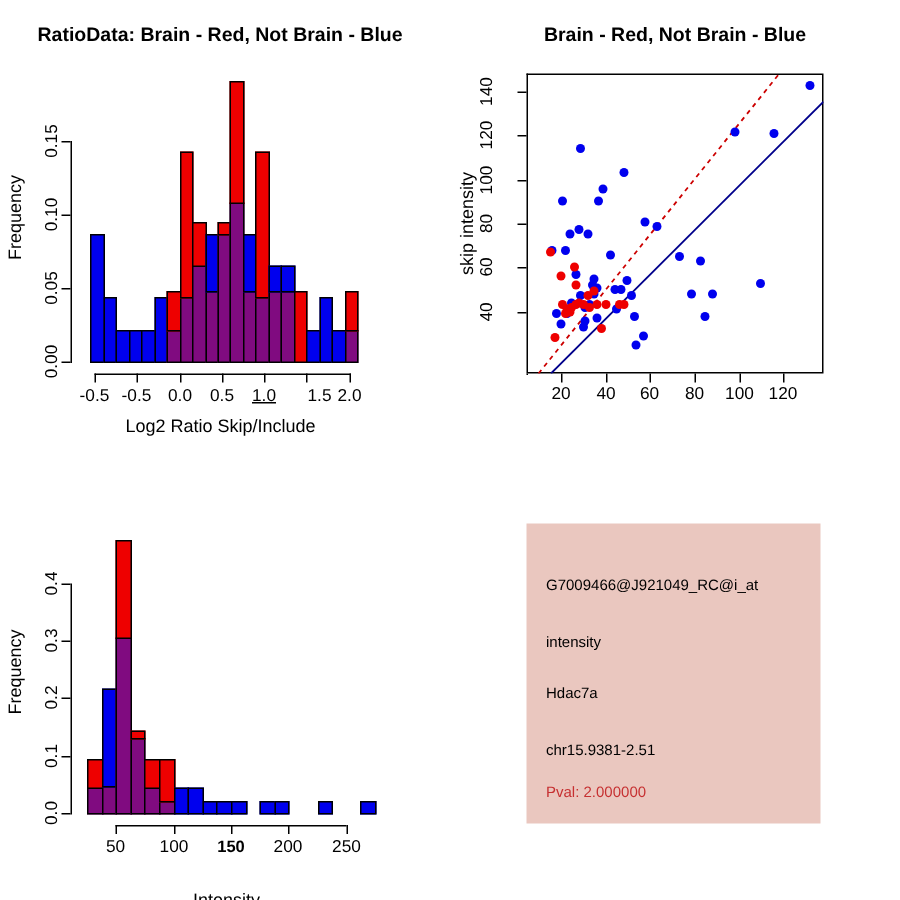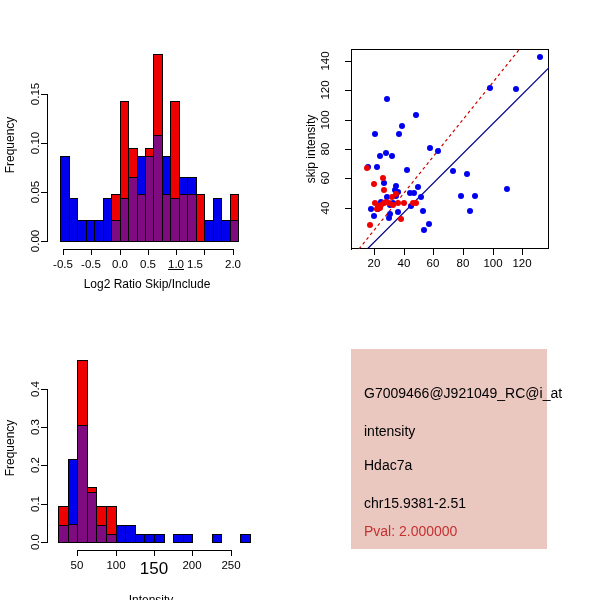--- a/index.html
+++ b/index.html
@@ -16,48 +16,49 @@
   #t1{left:25px;top:15px;width:240px;}
   #xl1{left:47px;top:277px;width:200px;}
   #yl1{left:-50px;top:138px;width:120px;}
   #t2{left:30px;top:15px;width:240px;}
   #xl2{left:50px;top:286px;width:200px;}
   #yl2{left:-49px;top:142px;width:120px;}
   #t3{left:31px;top:15px;width:240px;}
   #xl3{left:51px;top:273px;width:200px;margin-top:20px;}
   #yl3{left:-50px;top:141px;width:120px;}
   .info-box{position:absolute;left:51px;top:49px;width:196px;height:200px;}
-  .info-line{position:absolute;left:13px;font-size:14px;white-space:nowrap;}
+  .info-line{position:absolute;left:13px;font-size:10px;white-space:nowrap;}
   #il1{top:36px}
   #il2{top:74px}
   #il3{top:108px}
   #il4{top:146px}
   #il5{top:174px}
 </style>
 </head>
 <body>
 
 <div id="canvas">
 
   <div class="panel" id="p1">
+    <div class="title" id="t1">RatioData: Brain - Red, Not Brain - Blue</div>
     <div class="axlab" id="xl1">Log2 Ratio Skip/Include</div>
     <div class="axlab vert" id="yl1">Frequency</div>
   <div style="position: absolute; left: 63px; top: 249px; width: 171px; height: 1px; background: rgb(0, 0, 0);"></div>
       <div style="position: absolute; left: 63px; top: 249px; width: 1px; height: 6px; background: rgb(0, 0, 0);"></div>
       <div style="position: absolute; left: 46px; top: 258px; width: 34px; text-align: center; font-size: 11.5px;">-0.5</div>
       <div style="position: absolute; left: 91px; top: 249px; width: 1px; height: 6px; background: rgb(0, 0, 0);"></div>
       <div style="position: absolute; left: 74px; top: 258px; width: 34px; text-align: center; font-size: 11.5px;">-0.5</div>
       <div style="position: absolute; left: 120px; top: 249px; width: 1px; height: 6px; background: rgb(0, 0, 0);"></div>
       <div style="position: absolute; left: 103px; top: 258px; width: 34px; text-align: center; font-size: 11.5px;">0.0</div>
       <div style="position: absolute; left: 148px; top: 249px; width: 1px; height: 6px; background: rgb(0, 0, 0);"></div>
       <div style="position: absolute; left: 131px; top: 258px; width: 34px; text-align: center; font-size: 11.5px;">0.5</div>
       <div style="position: absolute; left: 176px; top: 249px; width: 1px; height: 6px; background: rgb(0, 0, 0);"></div>
       <div style="position: absolute; left: 159px; top: 258px; width: 34px; text-align: center; font-size: 11.5px; text-decoration: underline;">1.0</div>
       <div style="position: absolute; left: 204px; top: 249px; width: 1px; height: 6px; background: rgb(0, 0, 0);"></div>
-      <div style="position: absolute; left: 187px; top: 258px; width: 34px; text-align: left; font-size: 11.5px;">1.5</div>
+      <div style="position: absolute; left: 187px; top: 258px; width: 34px; text-align: right; font-size: 11.5px;">1.5</div>
       <div style="position: absolute; left: 233px; top: 249px; width: 1px; height: 6px; background: rgb(0, 0, 0);"></div>
       <div style="position: absolute; left: 216px; top: 258px; width: 34px; text-align: center; font-size: 11.5px;">2.0</div>
       <div style="position: absolute; left: 47px; top: 94px; width: 1px; height: 148px; background: rgb(0, 0, 0);"></div>
       <div style="position: absolute; left: 41px; top: 241px; width: 6px; height: 1px; background: rgb(0, 0, 0);"></div>
       <div style="position: absolute; left: 20px; top: 235px; width: 30px; text-align: center; font-size: 11.5px; transform: rotate(-90deg);">0.00</div>
       <div style="position: absolute; left: 41px; top: 192px; width: 6px; height: 1px; background: rgb(0, 0, 0);"></div>
       <div style="position: absolute; left: 20px; top: 186px; width: 30px; text-align: center; font-size: 11.5px; transform: rotate(-90deg);">0.05</div>
       <div style="position: absolute; left: 41px; top: 143px; width: 6px; height: 1px; background: rgb(0, 0, 0);"></div>
       <div style="position: absolute; left: 20px; top: 137px; width: 30px; text-align: center; font-size: 11.5px; transform: rotate(-90deg);">0.10</div>
       <div style="position: absolute; left: 41px; top: 94px; width: 6px; height: 1px; background: rgb(0, 0, 0);"></div>
@@ -90,20 +91,21 @@
       <div style="position: absolute; left: 187px; top: 177px; width: 10px; height: 18px; background: rgb(0, 0, 238); border: 1px solid rgb(0, 0, 0); box-sizing: border-box;"></div>
       <div style="position: absolute; left: 196px; top: 194px; width: 9px; height: 48px; background: rgb(238, 0, 0); border: 1px solid rgb(0, 0, 0); box-sizing: border-box;"></div>
       <div style="position: absolute; left: 204px; top: 220px; width: 10px; height: 22px; background: rgb(0, 0, 238); border: 1px solid rgb(0, 0, 0); box-sizing: border-box;"></div>
       <div style="position: absolute; left: 213px; top: 198px; width: 9px; height: 44px; background: rgb(0, 0, 238); border: 1px solid rgb(0, 0, 0); box-sizing: border-box;"></div>
       <div style="position: absolute; left: 221px; top: 220px; width: 10px; height: 22px; background: rgb(0, 0, 238); border: 1px solid rgb(0, 0, 0); box-sizing: border-box;"></div>
       <div style="position: absolute; left: 230px; top: 220px; width: 9px; height: 22px; background: rgb(128, 11, 128); border: 1px solid rgb(0, 0, 0); box-sizing: border-box;"></div>
       <div style="position: absolute; left: 230px; top: 194px; width: 9px; height: 27px; background: rgb(238, 0, 0); border: 1px solid rgb(0, 0, 0); box-sizing: border-box;"></div>
     </div>
 
   <div class="panel" id="p2">
+    <div class="title" id="t2">Brain - Red, Not Brain - Blue</div>
     <div class="axlab vert" id="yl2">skip intensity</div>
   <div style="position: absolute; left: 51px; top: 49px; width: 198px; height: 200px; border: 1px solid rgb(0, 0, 0); box-sizing: border-box;"></div>
       <div style="position: absolute; left: 51px; top: 249px; width: 1px; height: 1px; background: rgb(0, 0, 0);"></div>
       <div style="position: absolute; left: 74px; top: 249px; width: 1px; height: 6px; background: rgb(0, 0, 0);"></div>
       <div style="position: absolute; left: 57px; top: 257px; width: 34px; text-align: center; font-size: 11.5px;">20</div>
       <div style="position: absolute; left: 104px; top: 249px; width: 1px; height: 6px; background: rgb(0, 0, 0);"></div>
       <div style="position: absolute; left: 87px; top: 257px; width: 34px; text-align: center; font-size: 11.5px;">40</div>
       <div style="position: absolute; left: 133px; top: 249px; width: 1px; height: 6px; background: rgb(0, 0, 0);"></div>
       <div style="position: absolute; left: 116px; top: 257px; width: 34px; text-align: center; font-size: 11.5px;">60</div>
       <div style="position: absolute; left: 163px; top: 249px; width: 1px; height: 6px; background: rgb(0, 0, 0);"></div>
@@ -200,21 +202,21 @@
 
   <div class="panel" id="p3">
     <div class="axlab" id="xl3">Intensity</div>
     <div class="axlab vert" id="yl3">Frequency</div>
   <div style="position: absolute; left: 77px; top: 250px; width: 154px; height: 1px; background: rgb(0, 0, 0);"></div>
       <div style="position: absolute; left: 77px; top: 250px; width: 1px; height: 6px; background: rgb(0, 0, 0);"></div>
       <div style="position: absolute; left: 60px; top: 259px; width: 34px; text-align: center; font-size: 11.5px;">50</div>
       <div style="position: absolute; left: 116px; top: 250px; width: 1px; height: 6px; background: rgb(0, 0, 0);"></div>
       <div style="position: absolute; left: 99px; top: 259px; width: 34px; text-align: center; font-size: 11.5px;">100</div>
       <div style="position: absolute; left: 154px; top: 250px; width: 1px; height: 6px; background: rgb(0, 0, 0);"></div>
-      <div style="position: absolute; left: 137px; top: 259px; width: 34px; text-align: center; font-size: 17px;">150</div>
+      <div style="position: absolute; left: 137px; top: 259px; width: 34px; text-align: center; font-size: 11px; font-weight: bold;">150</div>
       <div style="position: absolute; left: 192px; top: 250px; width: 1px; height: 6px; background: rgb(0, 0, 0);"></div>
       <div style="position: absolute; left: 175px; top: 259px; width: 34px; text-align: center; font-size: 11.5px;">200</div>
       <div style="position: absolute; left: 231px; top: 250px; width: 1px; height: 6px; background: rgb(0, 0, 0);"></div>
       <div style="position: absolute; left: 214px; top: 259px; width: 34px; text-align: center; font-size: 11.5px;">250</div>
       <div style="position: absolute; left: 47px; top: 89px; width: 1px; height: 154px; background: rgb(0, 0, 0);"></div>
       <div style="position: absolute; left: 41px; top: 242px; width: 6px; height: 1px; background: rgb(0, 0, 0);"></div>
       <div style="position: absolute; left: 20px; top: 236px; width: 30px; text-align: center; font-size: 11.5px; transform: rotate(-90deg);">0.0</div>
       <div style="position: absolute; left: 41px; top: 204px; width: 6px; height: 1px; background: rgb(0, 0, 0);"></div>
       <div style="position: absolute; left: 20px; top: 198px; width: 30px; text-align: center; font-size: 11.5px; transform: rotate(-90deg);">0.1</div>
       <div style="position: absolute; left: 41px; top: 165px; width: 6px; height: 1px; background: rgb(0, 0, 0);"></div>

